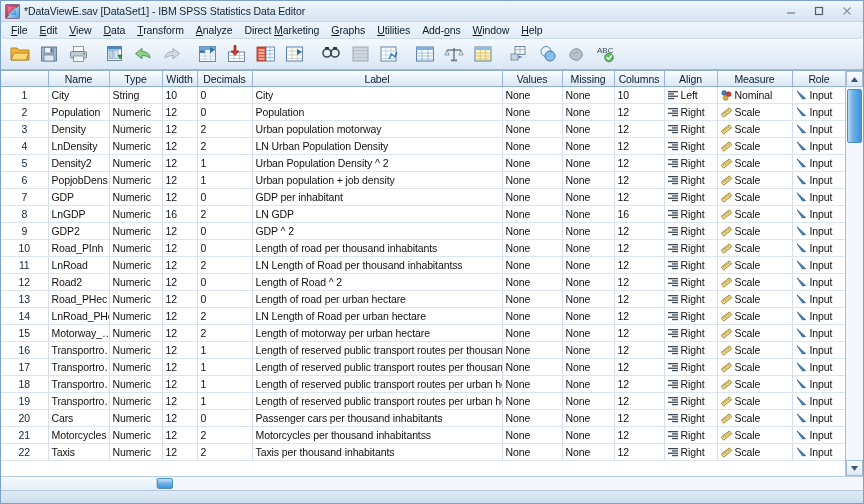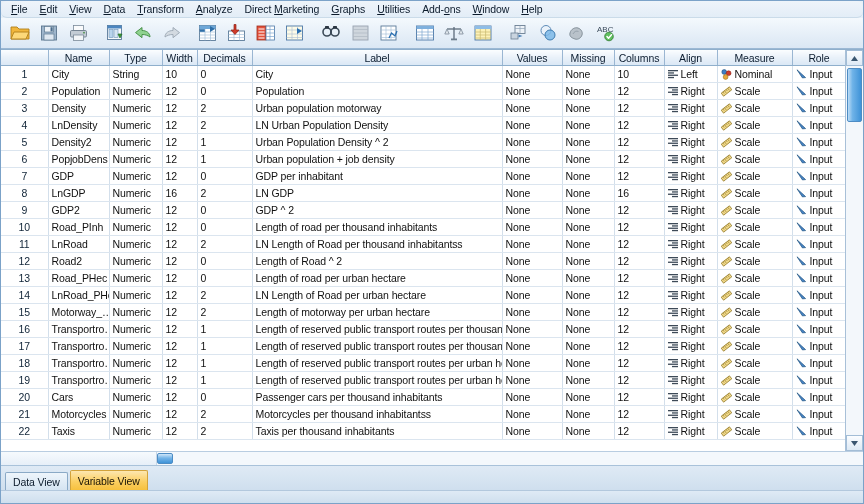--- a/index.html
+++ b/index.html
@@ -206,20 +206,42 @@
     height: 12px; min-height:12px;
     background: linear-gradient(180deg,#dfeaf5,#cfdfee);
     border-top: 1px solid #b3c8dd;
   }
 </style>
 </head>
 <body>
 
 <div id="app">
 
+  <div class="titlebar">
+    <div class="app-icon"></div>
+    <div class="title-text">*DataViewE.sav [DataSet1] - IBM SPSS Statistics Data Editor</div>
+    <div class="win-controls">
+      <div class="win-btn">
+        <svg width="12" height="12" viewBox="0 0 12 12">
+            <line x1="2" y1="8" x2="10" y2="8" stroke="#6b7c8d" stroke-width="1.2"></line>
+          </svg>
+      </div>
+      <div class="win-btn">
+        <svg width="12" height="12" viewBox="0 0 12 12">
+            <rect x="2.5" y="2.5" width="7" height="7" fill="none" stroke="#50606f" stroke-width="1.2"></rect>
+          </svg>
+      </div>
+      <div class="win-btn">
+        <svg width="12" height="12" viewBox="0 0 12 12">
+            <line x1="2.5" y1="2.5" x2="9.5" y2="9.5" stroke="#8a98a6" stroke-width="1.3"></line>
+            <line x1="9.5" y1="2.5" x2="2.5" y2="9.5" stroke="#8a98a6" stroke-width="1.3"></line>
+          </svg>
+      </div>
+    </div>
+  </div>
 
   <div class="menubar" id="menubar">
       <div class="menu-item"><u>F</u>ile</div>
       <div class="menu-item"><u>E</u>dit</div>
       <div class="menu-item"><u>V</u>iew</div>
       <div class="menu-item"><u>D</u>ata</div>
       <div class="menu-item"><u>T</u>ransform</div>
       <div class="menu-item"><u>A</u>nalyze</div>
       <div class="menu-item">Direct <u>M</u>arketing</div>
       <div class="menu-item"><u>G</u>raphs</div>
@@ -1478,19 +1500,15 @@
     </div>
   </div>
 
   <div class="hscroll-row">
     <div class="hs-left-pad"></div>
     <div class="hs-track">
       <div class="hs-thumb"></div>
     </div>
   </div>
 
-  <div class="tabbar" id="tabbar">
-      <div class="tab">Data View</div>
-      <div class="tab active">Variable View</div>
-    </div>
 
   <div class="statusbar"></div>
 </div>
 
 </body></html>

